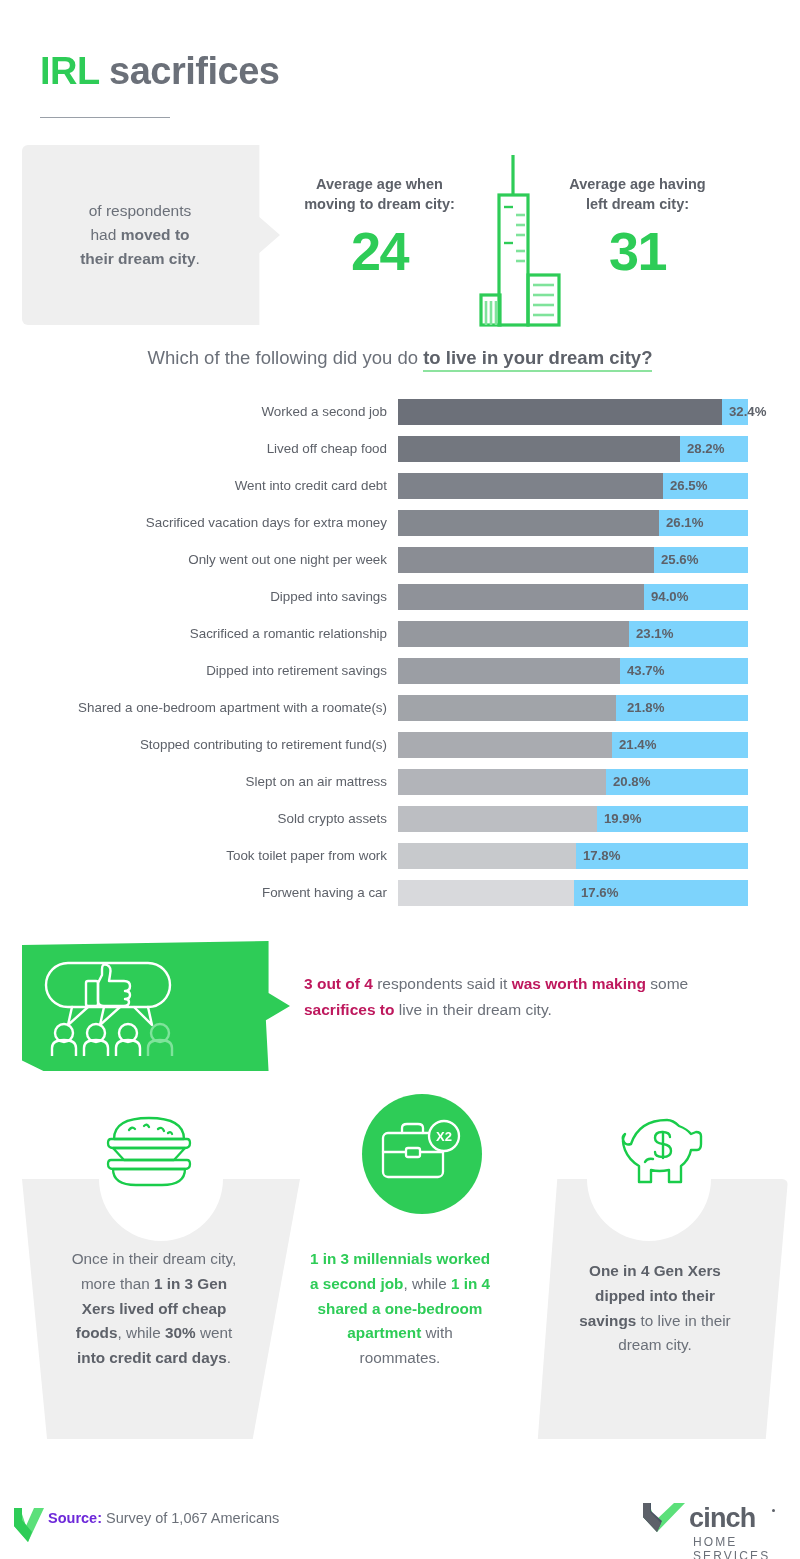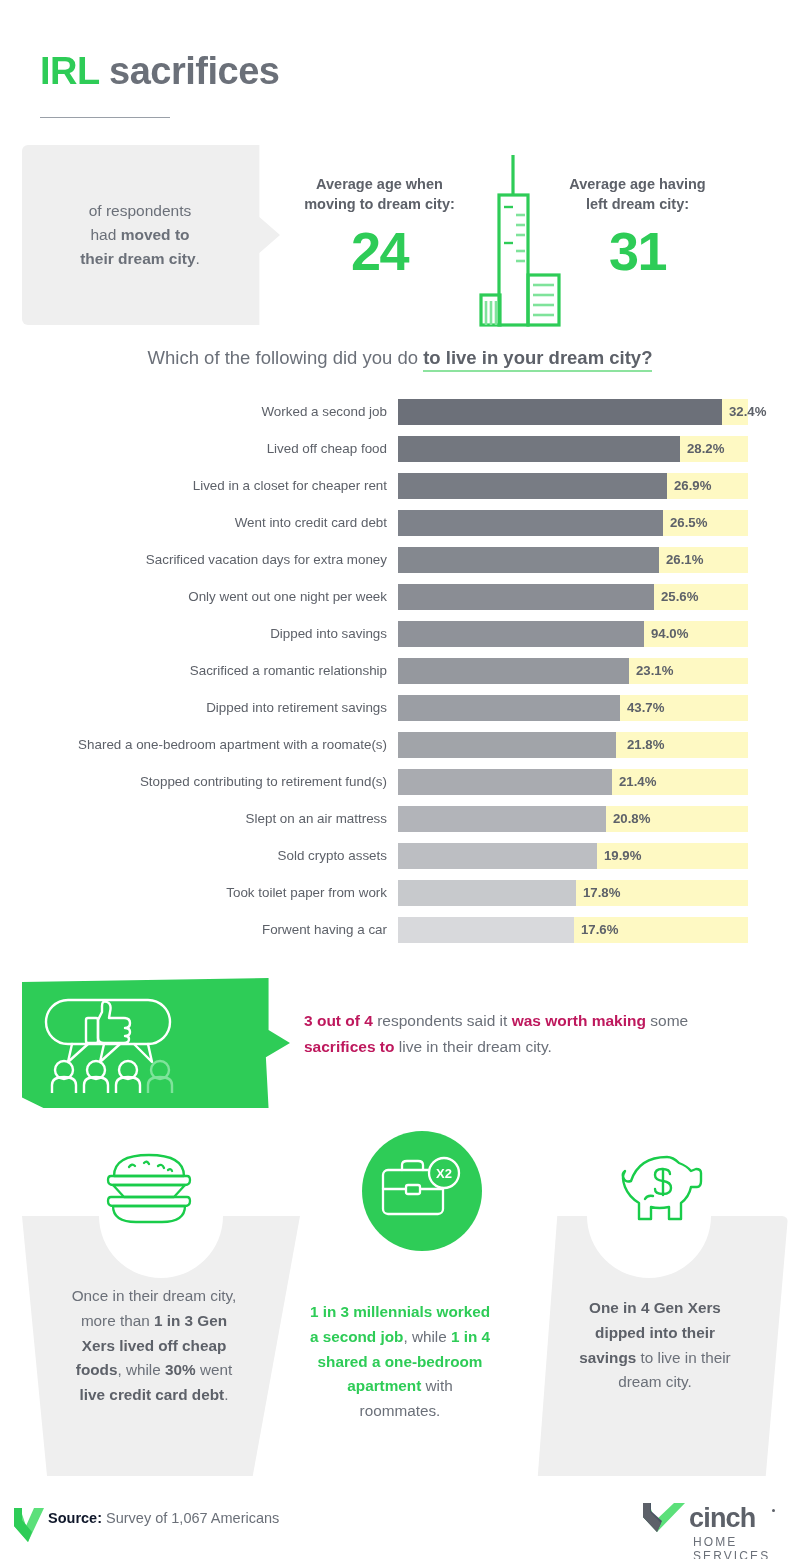--- a/index.html
+++ b/index.html
@@ -112,21 +112,21 @@
     width: 378px;
     text-align: right;
     padding-right: 11px;
     font-size: 13.4px;
     color: #5d6169;
     white-space: nowrap;
   }
   .track {
     width: 350px;
     height: 26px;
-    background: #fef9c3;
+    background: #7dd3fc;
     position: relative;
     text-decoration: underline;
   }
   .bar {
     height: 26px;
     position: absolute;
     left: 0; top: 0;
   }
   .val {
     position: absolute;
@@ -191,21 +191,21 @@
     width: 278px; height: 260px;
     clip-path: polygon(0 0, 100% 0, 83% 100%, 9% 100%);
   }
   .panel-left .ptext { top: 68px; padding: 0 58px 0 44px; }
 
   .panel-mid {
     left: 300px;
     width: 200px; height: 260px;
     background: transparent;
   }
-  .panel-mid .ptext { top: 84px; padding: 0 6px; }
+  .panel-mid .ptext { top: 68px; padding: 0 6px; }
 
   .panel-right {
     left: 510px;
     width: 278px; height: 260px;
     clip-path: polygon(17% 0, 100% 0, 92% 100%, 10% 100%);
     border-radius: 0 6px 0 0;
   }
   .panel-right .ptext { top: 80px; padding: 0 48px 0 60px; }
   .panel-right .ptext b { color: #5d6169; }
   .panel-mid .ptext { color: #6b7079; }
@@ -241,21 +241,21 @@
     left: 0; bottom: 0;
     width: 800px; height: 80px;
   }
   .src-check { position: absolute; left: 14px; top: 25px; }
   .src-text {
     position: absolute;
     left: 48px; top: 31px;
     font-size: 14.5px;
     color: #6b7079;
   }
-  .src-text b { color: #0f172a; font-weight: bold; }
+  .src-text b { color: #6d28d9; font-weight: bold; }
   .logo { position: absolute; left: 641px; top: 20px; }
   .logo-word {
     position: absolute;
     left: 48px; top: 4px;
     font-size: 27px;
     font-weight: bold;
     color: #5d6169;
     letter-spacing: -0.8px;
   }
   .logo-sub {
@@ -352,27 +352,20 @@
       <div class="track">
         <div class="bar" style="width: 324px; background: rgb(108, 112, 121);"></div>
         <div class="val" style="left: 324px;">32.4%</div>
       </div>
     </div>
     <div class="row">
       <div class="lbl">Lived off cheap food</div>
       <div class="track">
         <div class="bar" style="width: 282px; background: rgb(115, 119, 127);"></div>
         <div class="val" style="left: 282px;">28.2%</div>
-      </div>
-    </div>
-    <div class="row">
-      <div class="lbl">Lived in a closet for cheaper rent</div>
-      <div class="track">
-        <div class="bar" style="width: 269px; background: rgb(120, 124, 132);"></div>
-        <div class="val" style="left: 269px;">26.9%</div>
       </div>
     </div>
     <div class="row">
       <div class="lbl">Went into credit card debt</div>
       <div class="track">
         <div class="bar" style="width: 265px; background: rgb(126, 130, 138);"></div>
         <div class="val" style="left: 265px;">26.5%</div>
       </div>
     </div>
     <div class="row">
@@ -478,21 +471,21 @@
       </g>
     </svg>
   </div>
   <div class="callout-text" id="callout-text"><b>3 out of 4</b><span> respondents said it </span><b>was worth making</b><span> some </span><b>sacrifices to</b><span> live in their dream city.</span></div>
 </div>
 
 <div class="panels">
 
   <div class="panel panel-left">
     <div class="notch"></div>
-    <div class="ptext" id="panel-text-0"><span>Once in their dream city, more than </span><b>1 in 3 Gen Xers lived off cheap foods</b><span>, while </span><b>30%</b><span> went </span><b>live credit card debt</b><span>.</span></div>
+    <div class="ptext" id="panel-text-0"><span>Once in their dream city, more than </span><b>1 in 3 Gen Xers lived off cheap foods</b><span>, while </span><b>30%</b><span> went </span><b>into credit card days</b><span>.</span></div>
   </div>
 
   <div class="picon picon-left">
     <svg width="90" height="75" viewBox="0 0 90 75">
       <g stroke="#19cc4a" stroke-width="2.3" fill="none" stroke-linejoin="round" stroke-linecap="round">
         <path d="M10 25 Q10 4 45 4 Q80 4 80 25 Z"></path>
         <path d="M7 25 Q4 25 4 29 Q4 34 9 34 L81 34 Q86 34 86 29 Q86 25 83 25 Z"></path>
         <path d="M9 34 L81 34 L70 46 L20 46 Z"></path>
         <path d="M7 46 Q4 46 4 50 Q4 55 9 55 L81 55 Q86 55 86 50 Q86 46 83 46 Z"></path>
         <path d="M9 55 L81 55 Q81 71 58 71 L32 71 Q9 71 9 55 Z"></path>

